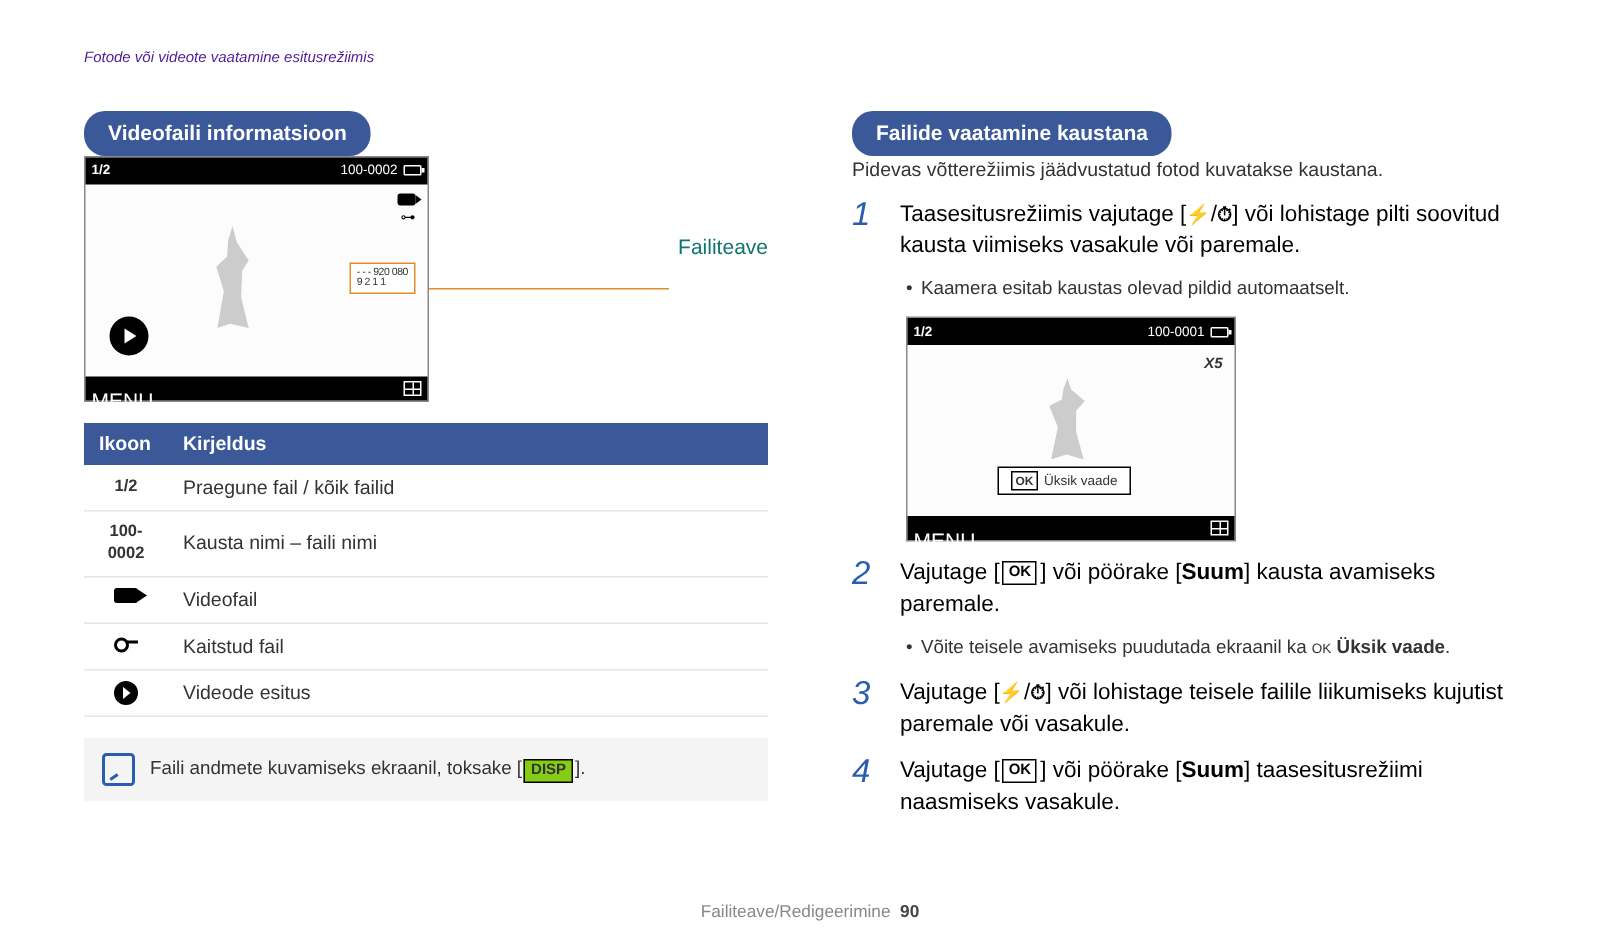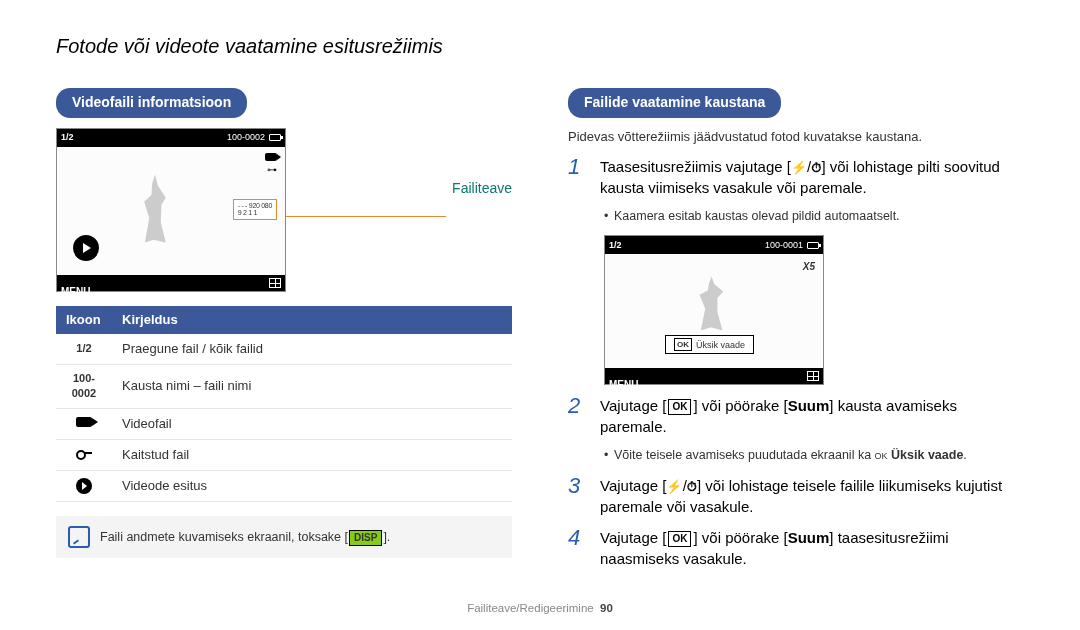--- a/index.html
+++ b/index.html
@@ -10,41 +10,40 @@
     width: 1080px;
     height: 630px;
     position: relative;
     font-size: 13px;
     line-height: 1.4;
   }
   .page {
     padding: 32px 56px 0 56px;
   }
   .page-header {
-    color: #000000;
-    font-size: 20px;
+    color: #4c1d95;
+    font-size: 10px;
     margin-bottom: 28px;
     font-style: italic;
   }
   .cols {
     display: flex;
     gap: 56px;
   }
   .col-left { flex: 1; min-width: 440px; }
   .col-right { flex: 1; min-width: 440px; }
 
   .pill {
     display: inline-block;
     background: #3b5998;
     color: #fff;
     padding: 5px 16px;
     border-radius: 14px;
     font-size: 14px;
     font-weight: 600;
-    margin-bottom: 10px;
   }
 
   
   .cam-wrap { display:flex; align-items:flex-start; margin-bottom:14px; }
   .camscreen {
     width: 230px;
     height: 164px;
     border: 1px solid #888;
     position: relative;
     background: #fcfcfc;
@@ -58,21 +57,21 @@
   .camscreen .top .tright { margin-left:auto; display:flex; gap:4px; align-items:center;}
   .batt {
     width:12px;height:7px;border:1px solid #fff;border-radius:1px;position:relative;
   }
   .batt::after{content:"";position:absolute;right:-3px;top:1px;width:2px;height:3px;background:#fff;}
   .camscreen .bottom {
     position:absolute; bottom:0; left:0; right:0; height:16px;
     background:#000; color:#fff; font-size:9px;
     display:flex; align-items:center; justify-content:space-between; padding:0 4px;
   }
-  .menu-label { font-weight:bold; letter-spacing:0; font-size:10px;margin-top:18px;}
+  .menu-label { font-weight:normal; letter-spacing:0; font-size:14px;margin-top:18px;}
   .grid-icon {
     width:12px;height:10px;border:1px solid #fff;position:relative;
   }
   .grid-icon::before,.grid-icon::after{content:"";position:absolute;background:#fff;}
   .grid-icon::before{left:50%;top:0;bottom:0;width:1px;}
   .grid-icon::after{top:50%;left:0;right:0;height:1px;}
   .playcircle {
     position:absolute; left:16px; bottom:30px;
     width:26px;height:26px;border-radius:50%;background:#000;
     display:flex;align-items:center;justify-content:center;

